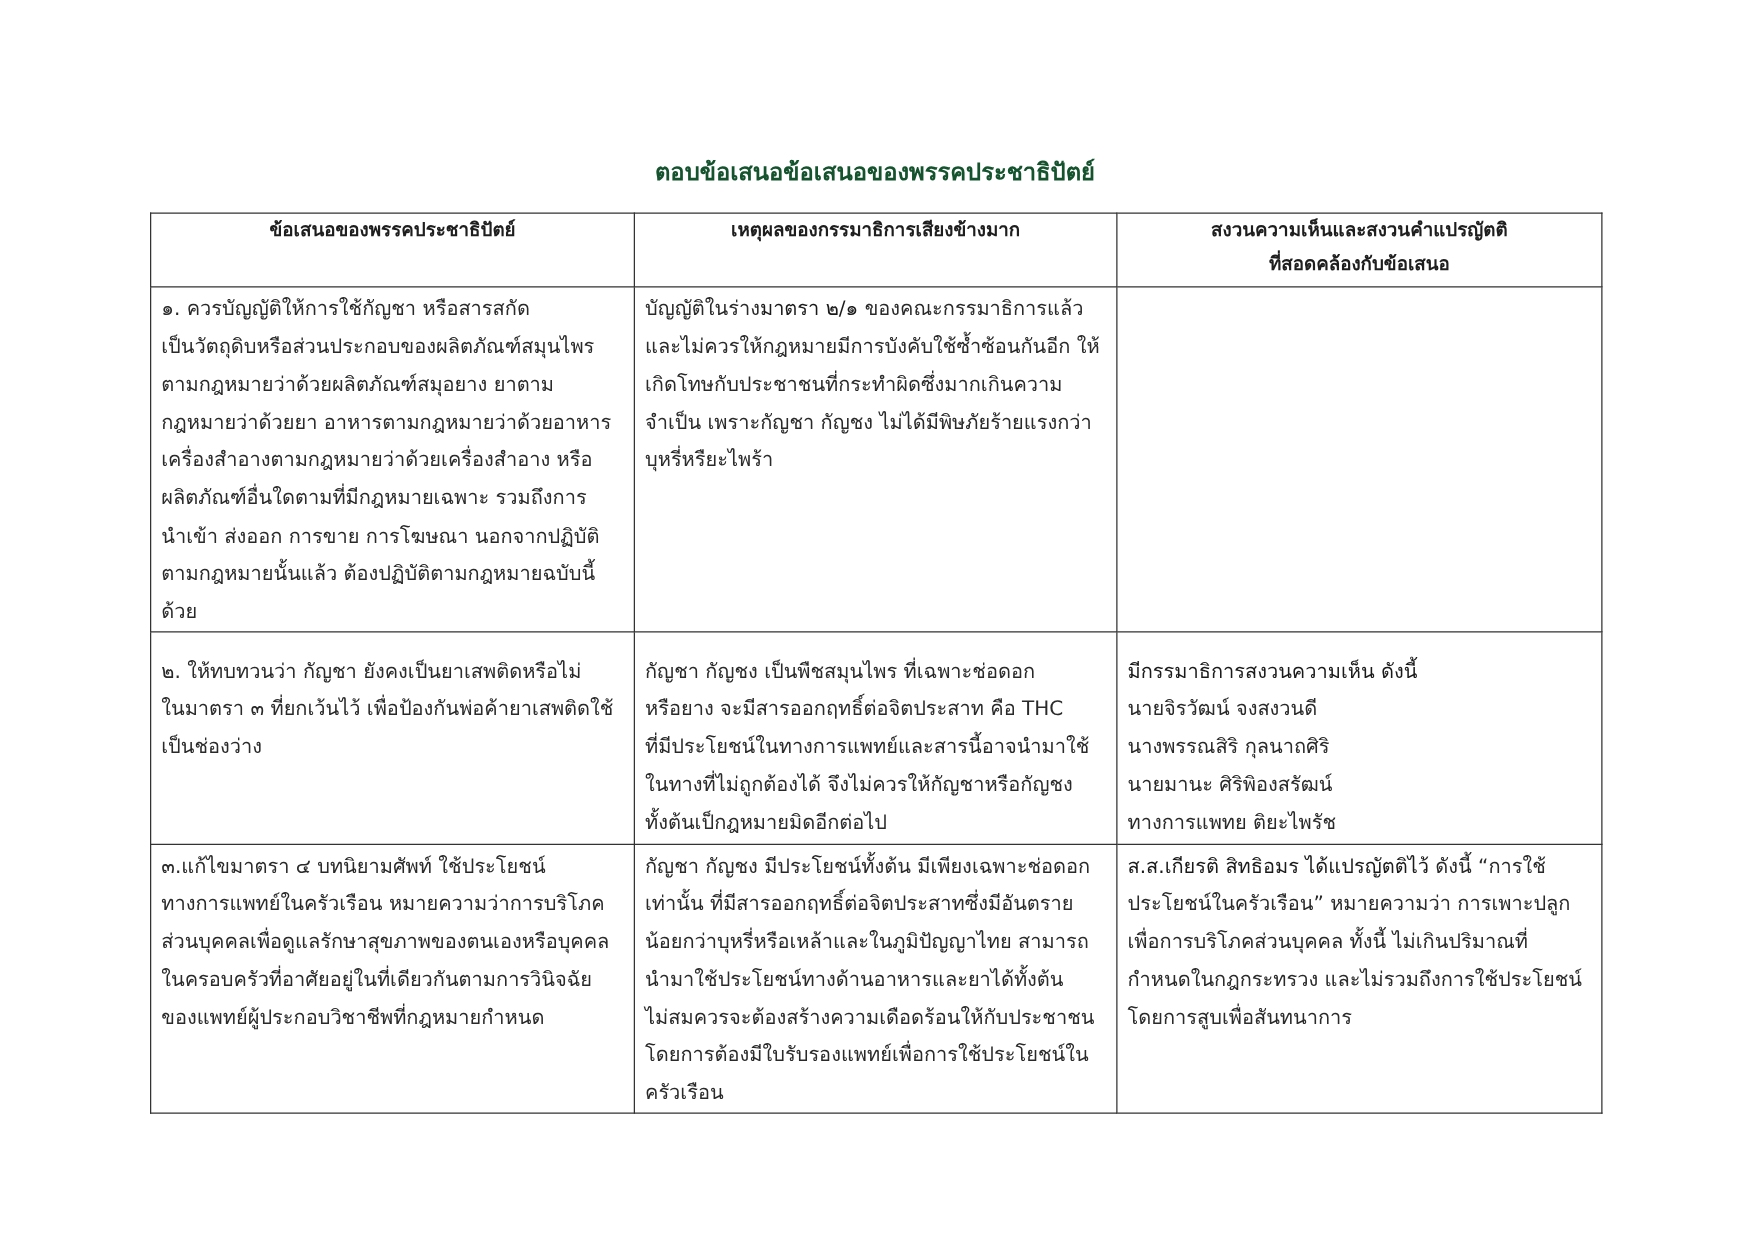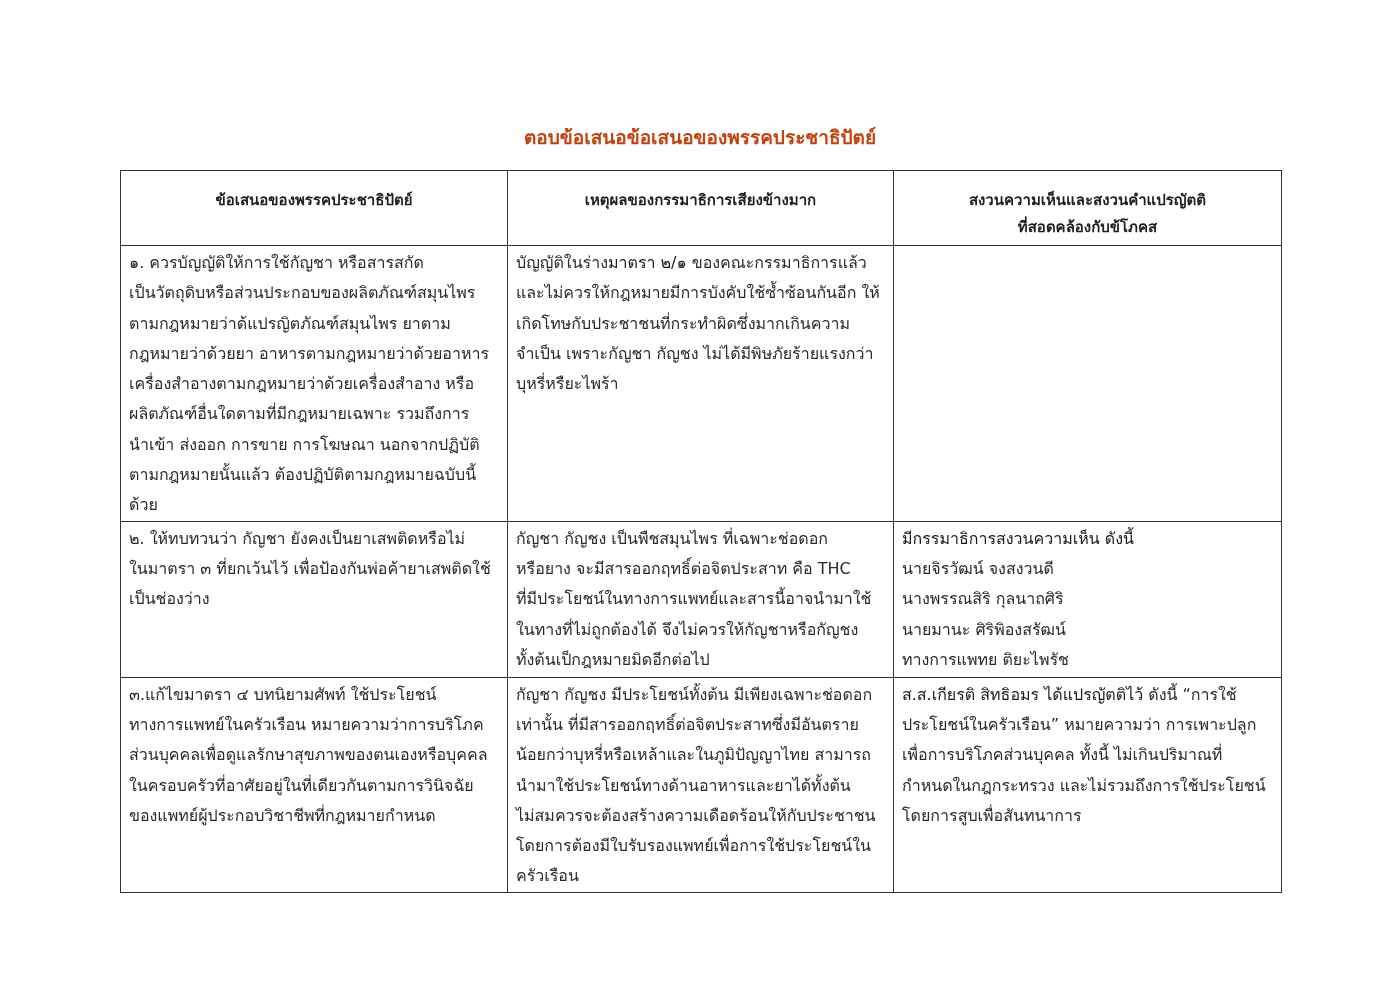--- a/index.html
+++ b/index.html
@@ -16,21 +16,21 @@
       color: #222222;
     }
     .doc-title {
       position: absolute;
       left: 0;
       top: 122px;
       width: 1400px;
       text-align: center;
       font-size: 19px;
       font-weight: bold;
-      color: #c2410c;
+      color: #14532d;
     }
     table.main-table {
       position: absolute;
       left: 120px;
       top: 170px;
       width: 1161px;
       border-collapse: collapse;
       table-layout: fixed;
     }
     table.main-table td, table.main-table th {
@@ -40,29 +40,29 @@
       font-size: 16px;
       line-height: 30.3px;
       color: #2a2a2a;
     }
     table.main-table th {
       font-weight: bold;
       font-size: 15px;
       line-height: 27px;
       text-align: center;
       height: 58px;
-      padding-top: 16px;
+      padding-top: 0;
       color: #1e1e1e;
       margin-top: 11px;
     }
     col.c1 { width: 387px; }
     col.c2 { width: 386px; }
     col.c3 { width: 388px; }
     tr.row1 td { height: 272px; padding-top: 2px; }
-    tr.row2 td { height: 153px; padding-top: 2px; }
+    tr.row2 td { height: 153px; padding-top: 16px; }
     tr.row3 td { height: 208px; padding-top: 2px; }
     .line { display: block; white-space: nowrap; }
     b { font-weight: normal; color: #1a1a1a; }
   </style>
 </head>
 <body>
 
 <div class="doc-title">ตอบข้อเสนอข้อเสนอของพรรคประชาธิปัตย์</div>
 
 <table class="main-table">
@@ -74,31 +74,31 @@
   <thead>
     <tr>
       <th>
         <span>ข้อเสนอของพรรคประชาธิปัตย์</span>
       </th>
       <th>
         <span>เหตุผลของกรรมาธิการเสียงข้างมาก</span>
       </th>
       <th>
         <span class="line">สงวนความเห็นและสงวนคำแปรญัตติ</span>
-        <span class="line">ที่สอดคล้องกับข้โภคส</span>
+        <span class="line">ที่สอดคล้องกับข้อเสนอ</span>
       </th>
     </tr>
   </thead>
   <tbody>
 
     <tr class="row1">
       <td>
         <span class="line">๑. ควรบัญญัติให้การใช้กัญชา หรือสารสกัด</span>
         <span class="line">เป็นวัตถุดิบหรือส่วนประกอบของผลิตภัณฑ์สมุนไพร</span>
-        <span class="line">ตามกฎหมายว่าด้แปรญิตภัณฑ์สมุนไพร ยาตาม</span>
+        <span class="line">ตามกฎหมายว่าด้วยผลิตภัณฑ์สมุอยาง ยาตาม</span>
         <span class="line">กฎหมายว่าด้วยยา อาหารตามกฎหมายว่าด้วยอาหาร</span>
         <span class="line">เครื่องสำอางตามกฎหมายว่าด้วยเครื่องสำอาง หรือ</span>
         <span class="line">ผลิตภัณฑ์อื่นใดตามที่มีกฎหมายเฉพาะ รวมถึงการ</span>
         <span class="line">นำเข้า ส่งออก การขาย การโฆษณา นอกจากปฏิบัติ</span>
         <span class="line">ตามกฎหมายนั้นแล้ว ต้องปฏิบัติตามกฎหมายฉบับนี้</span>
         <span class="line">ด้วย</span>
       </td>
       <td>
         <span class="line"><span>บัญญัติในร่าง</span><b>มาตรา ๒/๑</b><span> ของคณะกรรมาธิการแล้ว</span></span>
         <span class="line">และไม่ควรให้กฎหมายมีการบังคับใช้ซ้ำซ้อนกันอีก ให้</span>

